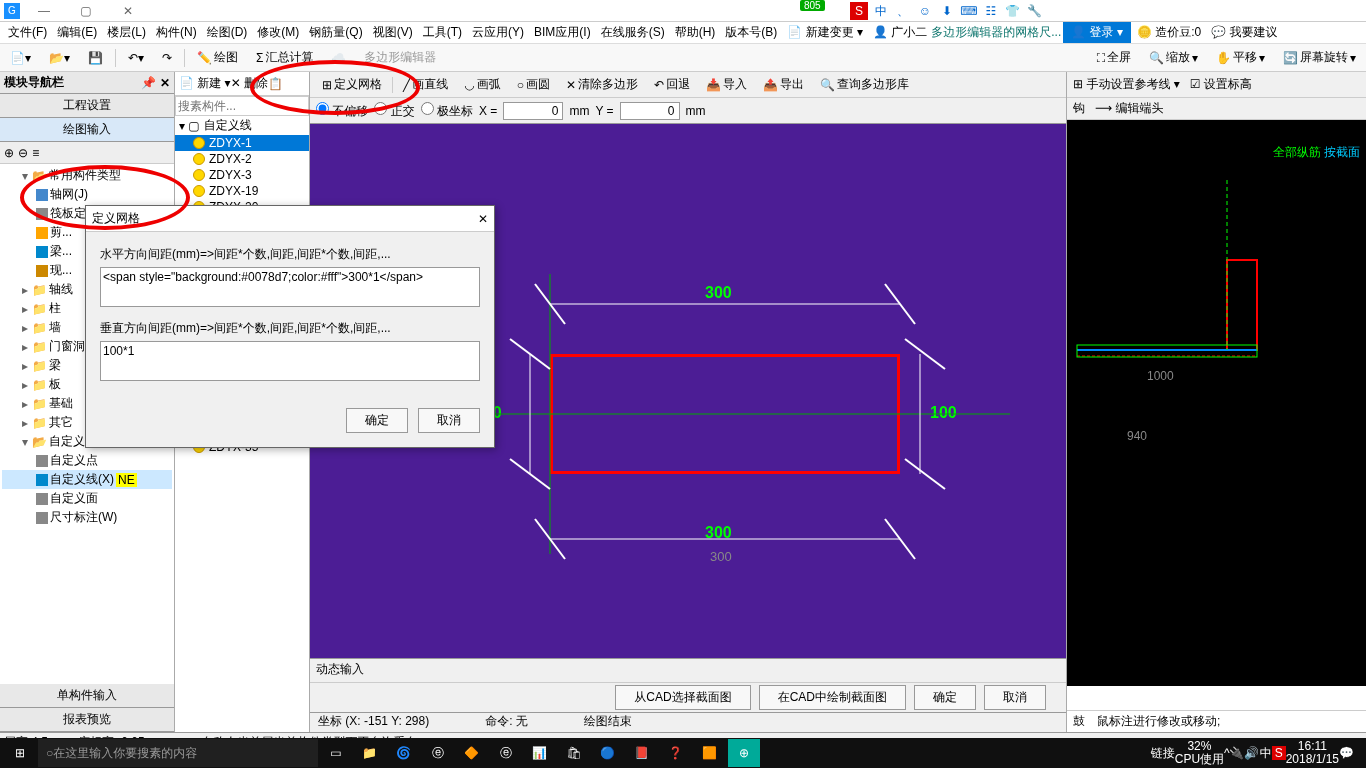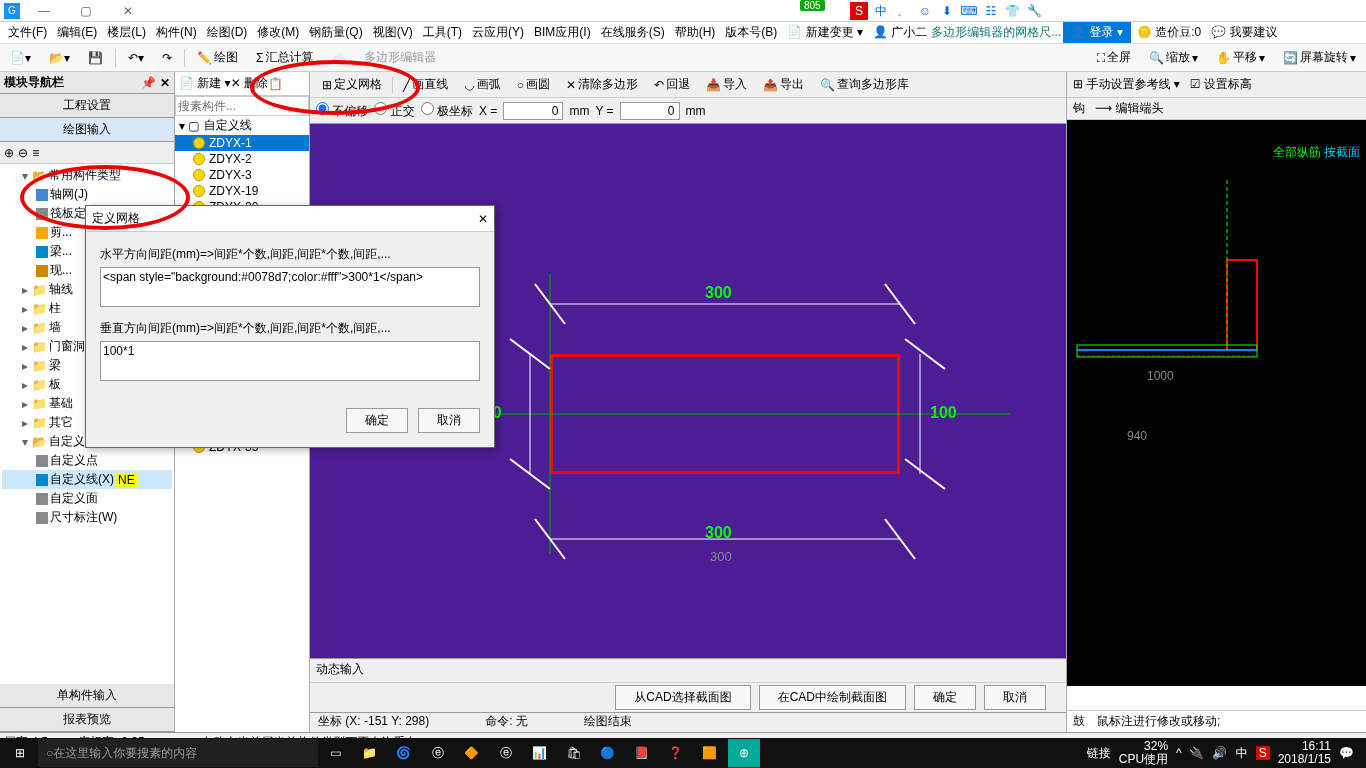--- a/index.html
+++ b/index.html
@@ -63,22 +63,22 @@
 .right-canvas { flex: 1; background: #000; position: relative; }
 .right-hint { height: 22px; padding: 2px 6px; border-top: 1px solid #ccc; margin-top: 24px; }
 
 .status-bar { height: 20px; background: #f0f0f0; border-top: 1px solid #999; display: flex; align-items: center; padding: 0 4px; gap: 20px; }
 .status-bar .sb-item { white-space: nowrap; }
 .fps { position: absolute; right: 4px; }
 
 .taskbar { height: 30px; background: #101010; color: #fff; display: flex; align-items: center; padding: 0 4px; gap: 2px; position: absolute; bottom: 0; width: 100%; }
 .taskbar .tb-icon { width: 32px; height: 28px; display: inline-flex; align-items: center; justify-content: center; color: #fff; cursor: pointer; }
 .taskbar .search { background: #202020; flex: 0 0 280px; height: 28px; display: flex; align-items: center; padding: 0 8px; color: #999; }
-.tray { margin-left: auto; display: flex; align-items: center; gap: 8px; padding-right: 8px; }
-.tray .clock { text-align: right; line-height: 1.1; font-size: 11px; }
+.tray { margin-left: auto; display: flex; align-items: center; gap: 0; padding-right: 8px; }
+.tray .clock { text-align: center; line-height: 1.1; font-size: 11px; }
 
 .dialog { position: absolute; left: 85px; top: 205px; width: 410px; background: #f0f0f0; border: 1px solid #666; box-shadow: 2px 2px 8px rgba(0,0,0,0.3); z-index: 100; }
 .dialog-title { height: 26px; background: #fff; display: flex; align-items: center; justify-content: space-between; padding: 0 6px; border-bottom: 1px solid #ccc; }
 .dialog-body { padding: 14px; }
 .dialog-body label { display: block; margin-bottom: 4px; }
 .dialog-body textarea { width: 100%; height: 40px; border: 1px solid #999; padding: 2px; resize: none; font-family: inherit; margin-bottom: 10px; }
 .dialog-btns { display: flex; justify-content: flex-end; gap: 10px; padding: 0 14px 14px; }
 
 .red-circle { position: absolute; border: 4px solid #e00; border-radius: 50%; pointer-events: none; z-index: 200; }
 

